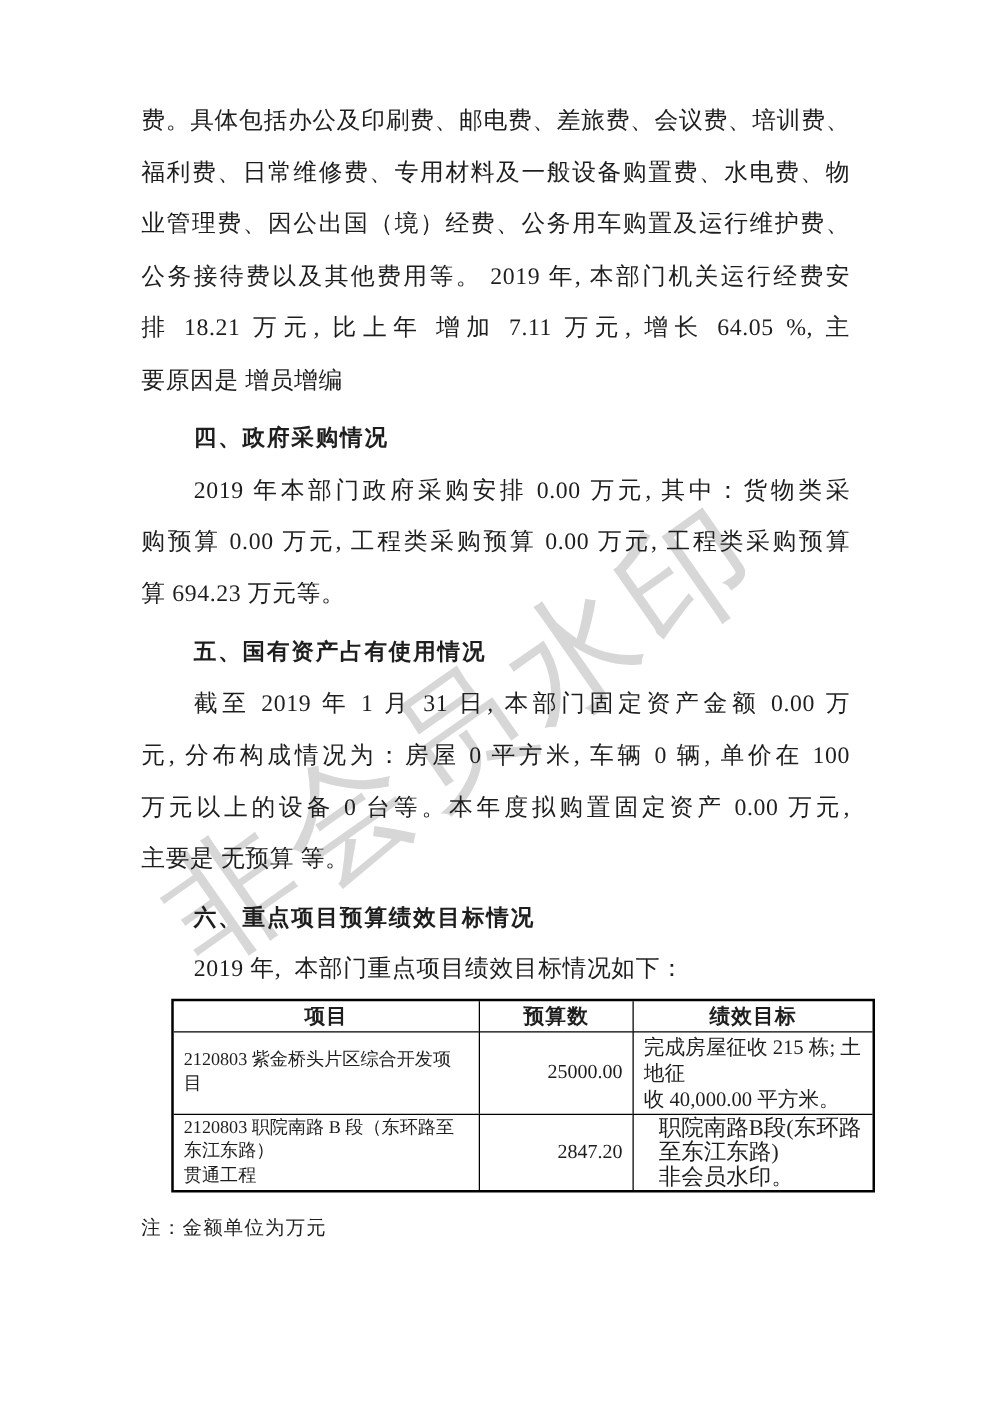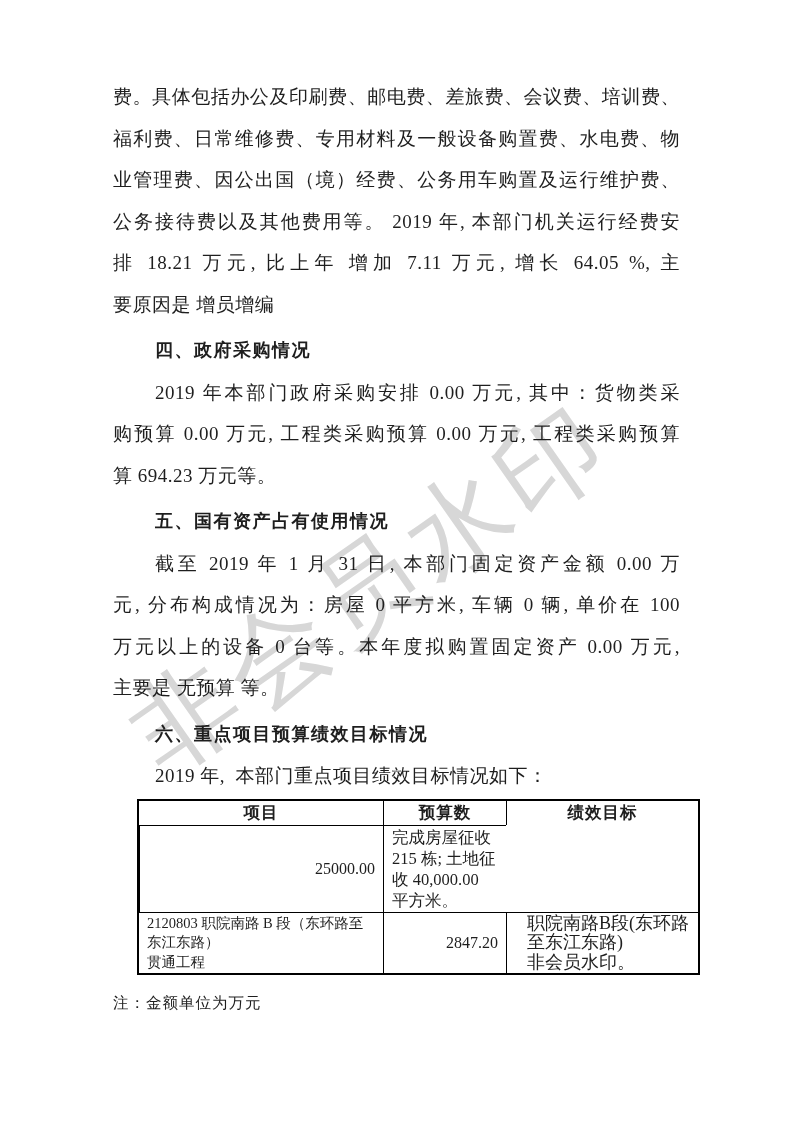--- a/index.html
+++ b/index.html
@@ -136,20 +136,23 @@
     <div class="heading">六、重点项目预算绩效目标情况</div>
     <div class="bline ind">2019 年,  本部门重点项目绩效目标情况如下：</div>
 
     <div id="perf-table">
       <div class="trow thead">
         <div class="cell c1h">项目</div>
         <div class="cell c2">预算数</div>
         <div class="cell c3">绩效目标</div>
       </div>
       <div class="trow r1">
+        <div class="cell c1">
+          <div>2120803 紫金桥头片区综合开发项目</div>
+        </div>
         <div class="cell c2">25000.00</div>
         <div class="cell c3">
           <div>完成房屋征收 215 栋; 土地征</div>
           <div>收 40,000.00 平方米。</div>
         </div>
       </div>
       <div class="trow r2">
         <div class="cell c1">
           <div>2120803 职院南路 B 段（东环路至东江东路）</div>
           <div>贯通工程</div>

